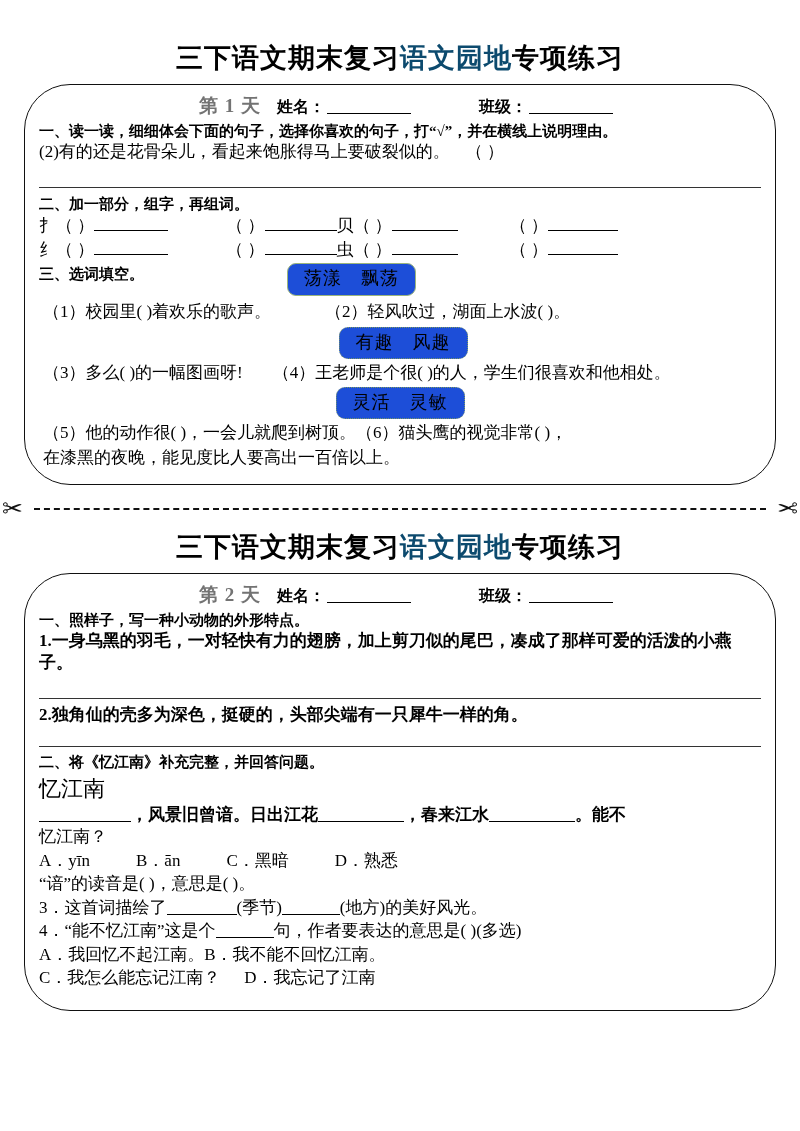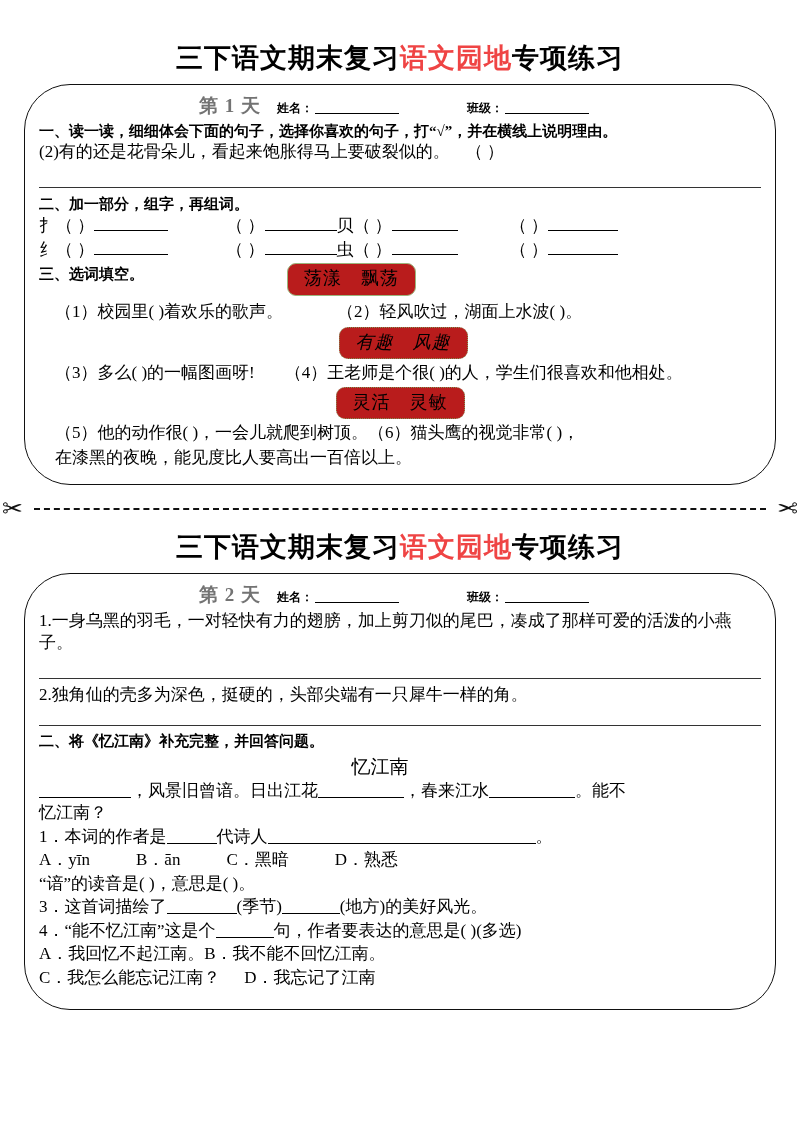--- a/index.html
+++ b/index.html
@@ -29,21 +29,21 @@
   }
   .ws-title {
     text-align: center;
     font-family: "Liberation Serif", "DejaVu Serif", serif;
     font-weight: bold;
     font-size: 27px;
     letter-spacing: 1px;
     white-space: nowrap;
   }
   .ws-title .red {
-    color: #ef4444;
+    color: #0c4a6e;
   }
   .frame {
     border: 1.6px solid #111;
     border-radius: 46px;
     margin: 8px 24px 0 24px;
     padding: 8px 14px 14px 14px;
     box-sizing: border-box;
     position: relative;
   }
   .frame-head {
@@ -58,21 +58,21 @@
   }
   .day-badge {
     color: #737373;
     font-weight: bold;
     font-size: 19px;
     letter-spacing: 1px;
   }
   .name-field, .class-field {
     font-weight: bold;
     white-space: nowrap;
-    font-size: 12px;
+    font-size: 16px;
   }
   .name-field .blank, .class-field .blank {
     display: inline-block;
     width: 84px;
     border-bottom: 1.6px solid #000;
     vertical-align: -2px;
     margin-left: 2px;
   }
   .class-field { margin-left: 52px; }
 
@@ -81,21 +81,21 @@
     font-size: 15px;
     line-height: 1.34;
     margin: 2px 0 0 0;
   }
   .body-line {
     font-size: 17px;
     line-height: 1.33;
     margin: 0;
     white-space: nowrap;
   }
-  .body-line.wrap { white-space: normal; }
+  .body-line.wrap { white-space: normal; font-weight: bold; }
 
   .rule {
     border: 0;
     border-top: 1.6px solid #333;
     margin: 9px 0 6px 0;
   }
   .rule.tight { margin: 7px 0 5px 0; }
 
   
   .radical-row {
@@ -114,39 +114,39 @@
   }
   .ul.w1 { width: 74px; }
   .ul.w2 { width: 72px; }
   .ul.w3 { width: 66px; }
   .ul.w4 { width: 70px; }
   .gap-a { display: inline-block; width: 58px; }
   .gap-b { display: inline-block; width: 52px; }
 
   
   .word-box {
-    background: #b91c1c;
+    background: #1d4ed8;
     border: 1.5px solid #9bb57c;
     border-radius: 9px;
     padding: 3px 16px 4px 16px;
     font-size: 18px;
     display: inline-block;
     white-space: nowrap;
     letter-spacing: 1px;
     line-height: 1.3;
   }
   .word-box.dotted { border-style: dotted; border-color: #7f9a5f; }
   .box-center { text-align: center; margin: 3px 0 2px 0; }
-  .box-center.b2 { padding-left: 6px; font-style: italic; }
+  .box-center.b2 { padding-left: 6px; }
   .box-center.b3 { padding-left: 0px; }
 
   .fill-row {
     font-size: 17px;
     line-height: 1.36;
-    margin: 1px 16px;
+    margin: 1px 4px;
     white-space: nowrap;
   }
   .sp-lg { display: inline-block; width: 54px; }
   .sp-md { display: inline-block; width: 30px; }
   .sp-sm { display: inline-block; width: 16px; }
 
   
   .cutline {
     position: relative;
     height: 34px;
@@ -165,22 +165,22 @@
     transform: translateY(-50%);
     font-size: 25px;
     line-height: 1;
     color: #111;
   }
   .cutline .sc.left { left: 2px; }
   .cutline .sc.right { right: 2px; transform: translateY(-50%) scaleX(-1); }
 
   
   .poem-title {
-    text-align: center;
-    font-size: 19px;
+    text-align: left;
+    font-size: 22px;
     margin: 2px 0 0 0;
     padding-right: 40px;
   }
   .ul-inline {
     display: inline-block;
     border-bottom: 1.5px solid #000;
     height: 0.95em;
     vertical-align: -2px;
   }
   .ul-inline.u90 { width: 92px; }
@@ -290,38 +290,36 @@
       <span>三下语文期末复习</span><span class="red">语文园地</span><span>专项练习</span>
     </div>
 
     <div class="frame">
       <div class="frame-head">
         <span class="day-badge">第 2 天</span>
         <span class="name-field"><span>姓名：</span><span class="blank"></span></span>
         <span class="class-field"><span>班级：</span><span class="blank"></span></span>
       </div>
 
+      <div class="sec-head">一、照样子，写一种小动物的外形特点。</div>
       <div class="body-line wrap">1.一身乌黑的羽毛，一对轻快有力的翅膀，加上剪刀似的尾巴，凑成了那样可爱的活泼的小燕子。</div>
       <div style="height:16px"></div>
       <hr class="rule tight">
       <div class="body-line wrap">2.独角仙的壳多为深色，挺硬的，头部尖端有一只犀牛一样的角。</div>
       <div style="height:12px"></div>
       <hr class="rule tight">
 
       <div class="sec-head">二、将《忆江南》补充完整，并回答问题。</div>
       <div class="poem-title">忆江南</div>
 
       <div class="body-line wrap">
         <span class="ul-inline u90"></span><span>，风景旧曾谙。日出江花</span><span class="ul-inline u80"></span><span>，春来江水</span><span class="ul-inline u80"></span><span>。能不</span>
       </div>
       <div class="body-line">忆江南？</div>
 
-      <div class="opt-row">
-        <span>1．</span><span>本词的作者是</span><span class="ul-inline u50"></span><span>代诗人</span><span class="ul-inline u240"></span><span>。</span>
-      </div>
 
       <div class="opt-row">
         <span>A．yīn</span><span class="opt-gap"></span><span>B．ān</span><span class="opt-gap"></span><span>C．黑暗</span><span class="opt-gap"></span><span>D．熟悉</span>
       </div>
 
       <div class="opt-row">“谙”的读音是(    )，意思是(    )。</div>
 
       <div class="opt-row">
         <span>3．</span><span>这首词描绘了</span><span class="ul-inline u70"></span><span>(季节)</span><span class="ul-inline u60"></span><span>(地方)的美好风光。</span>
       </div>

